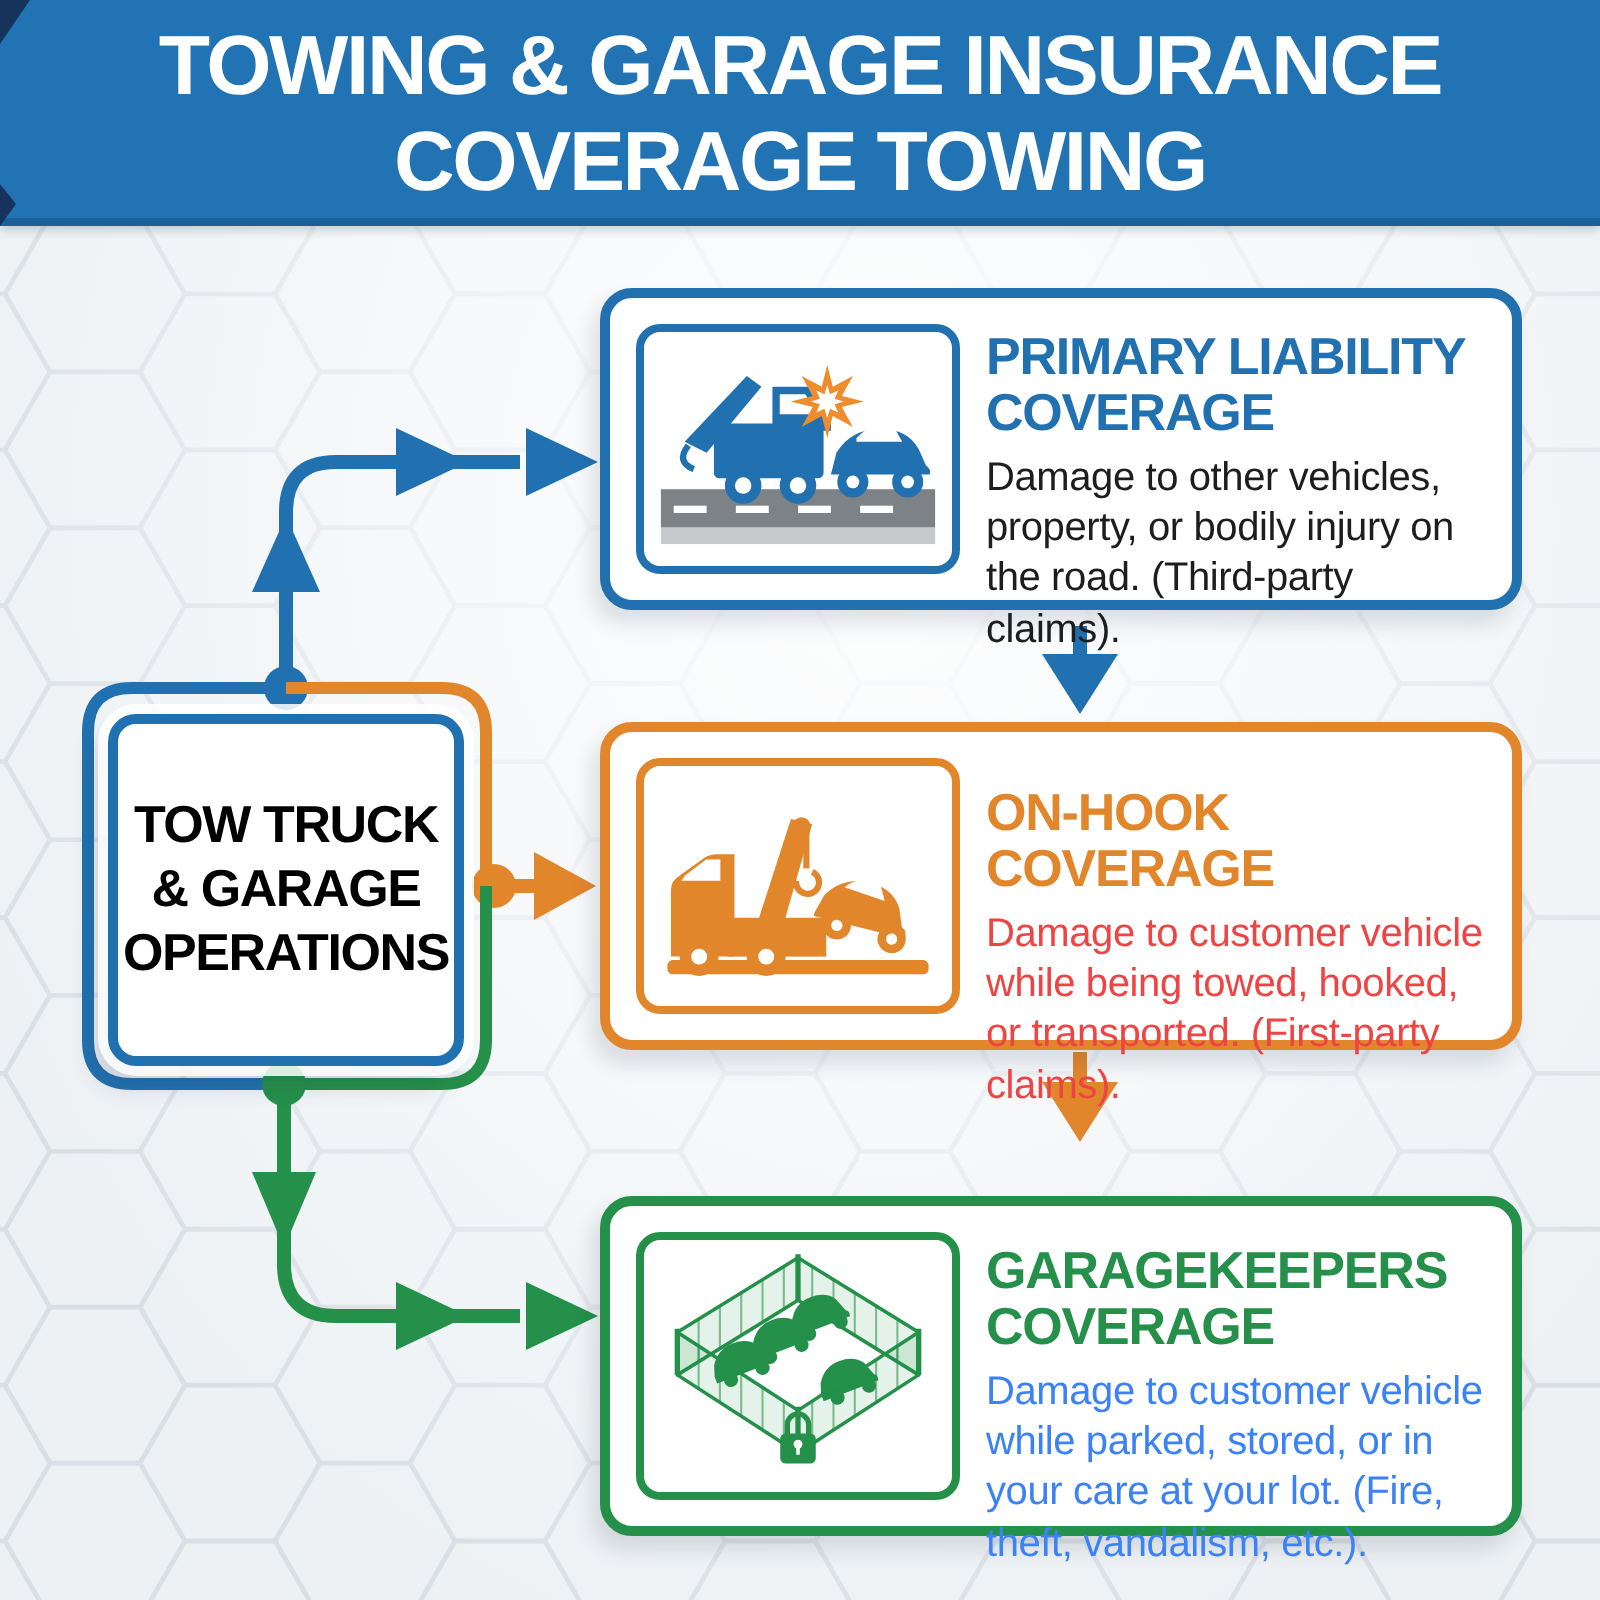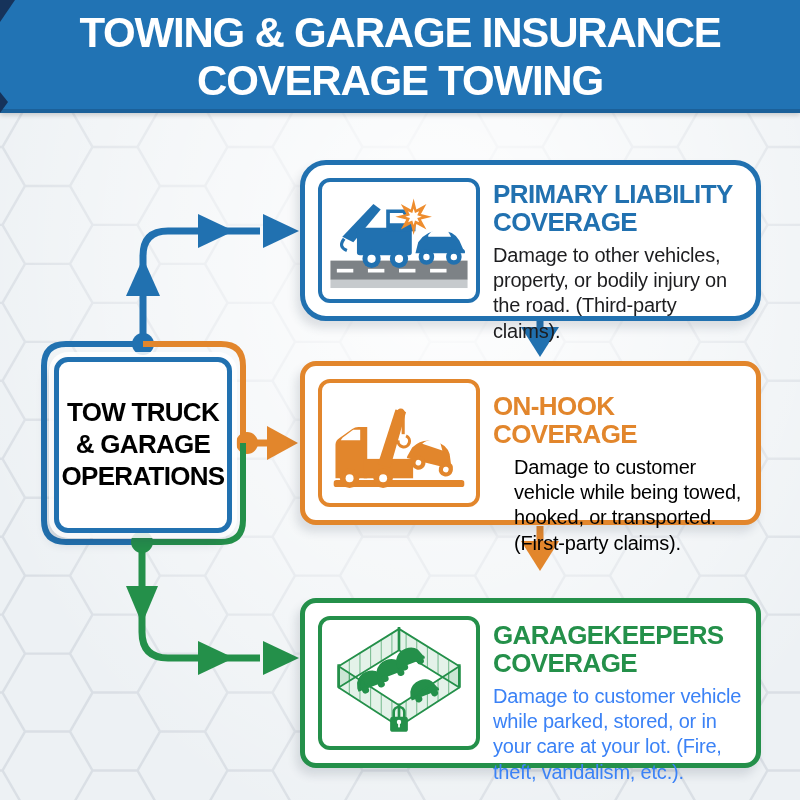--- a/index.html
+++ b/index.html
@@ -38,21 +38,21 @@
          background:#fff; border:5px solid #2171b0; border-radius:14px;
          display:flex; align-items:center; justify-content:center; text-align:center;
          box-shadow: 0 0 0 5px rgba(255,255,255,.85), -6px 9px 12px rgba(40,60,80,.22); }
   .hub-label { font-size:26px; font-weight:bold; line-height:1.22; letter-spacing:-0.7px;
                white-space:pre-line; }
 
   
   .card { position:absolute; left:300px; width:461px; background:#fff; z-index:4;
           border:5px solid var(--accent); border-radius:16px;
           box-shadow:-4px 7px 10px rgba(40,60,80,.14); }
-  .card1 { top:160px; height:161px;border-radius:26px; }
+  .card1 { top:144px; height:161px; }
   .card2 { top:361px; height:164px; }
   .card3 { top:598px; height:170px; }
   .icon-frame { position:absolute; left:13px; top:13px; bottom:13px; width:162px;
                 border:4px solid var(--accent); border-radius:12px; background:#fff; overflow:hidden; }
   .icon-svg { position:absolute; left:0; top:0; width:100%; height:100%; color:var(--accent); }
   .text-col { position:absolute; left:188px; right:9px; top:16px; }
   .card2 .text-col { top:27px; }
   .card3 .text-col { top:19px; }
   .card-title { margin:0; color:var(--accent); font-size:26px; font-weight:bold;
                 line-height:1.06; letter-spacing:-0.6px; }
@@ -177,21 +177,21 @@
             <circle cx="136" cy="94" r="3.2" fill="#ffffff"></circle>
         </g>
         <circle cx="24" cy="108" r="11" fill="currentColor"></circle>
           <circle cx="62" cy="108" r="11" fill="currentColor"></circle>
         <circle cx="24" cy="108" r="4.5" fill="#ffffff"></circle>
           <circle cx="62" cy="108" r="4.5" fill="#ffffff"></circle>
       </svg>
     </div>
     <div class="text-col">
       <h2 class="card-title">ON-HOOK COVERAGE</h2>
-      <p class="card-desc" style="color: #000000; margin-left: 21px;">Damage to customer vehicle while being towed, hooked, or transported. (First-party claims).</p>
+      <p class="card-desc" style="color: #ef4444;">Damage to customer vehicle while being towed, hooked, or transported. (First-party claims).</p>
     </div>
   </div>
 
   <div class="card card3" style="--accent: #24904a;">
     <div class="icon-frame">
       <svg class="icon-svg" viewBox="0 0 160 142" preserveAspectRatio="xMidYMid meet">
 
         <g stroke="currentColor" stroke-width="2" stroke-linejoin="round" fill="currentColor" fill-opacity="0.12">
           <polygon points="12,76 80,34 80,10 12,52"></polygon>
           <polygon points="80,34 148,76 148,52 80,10"></polygon>

